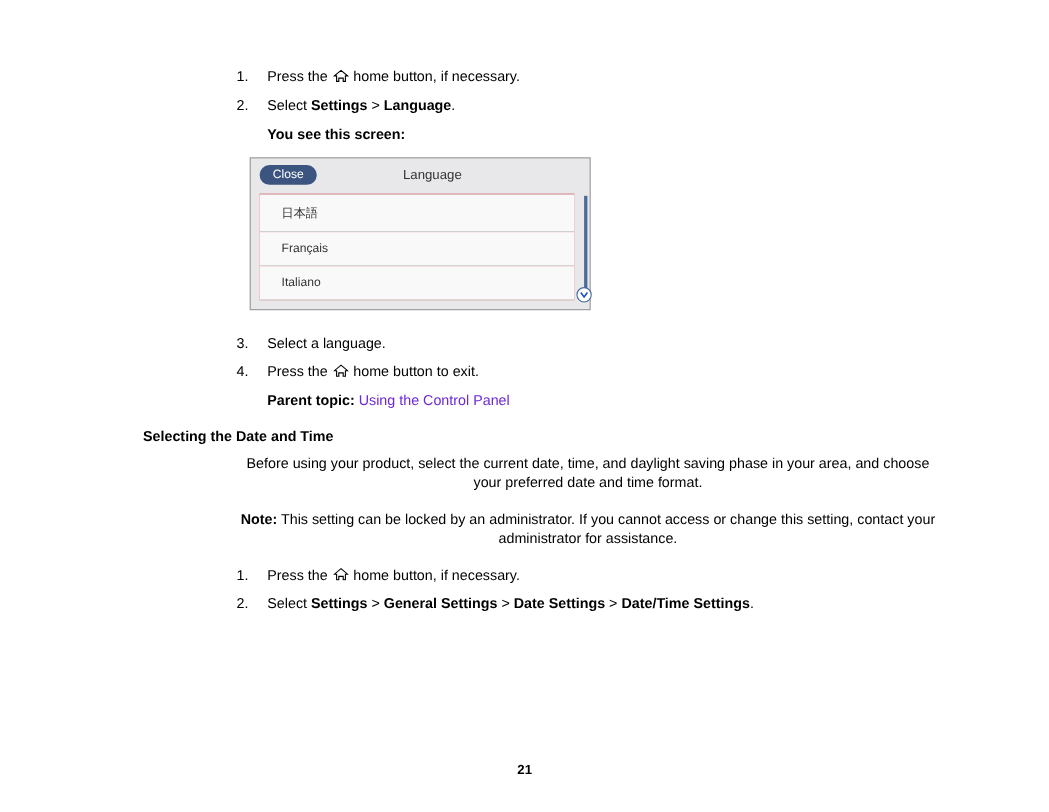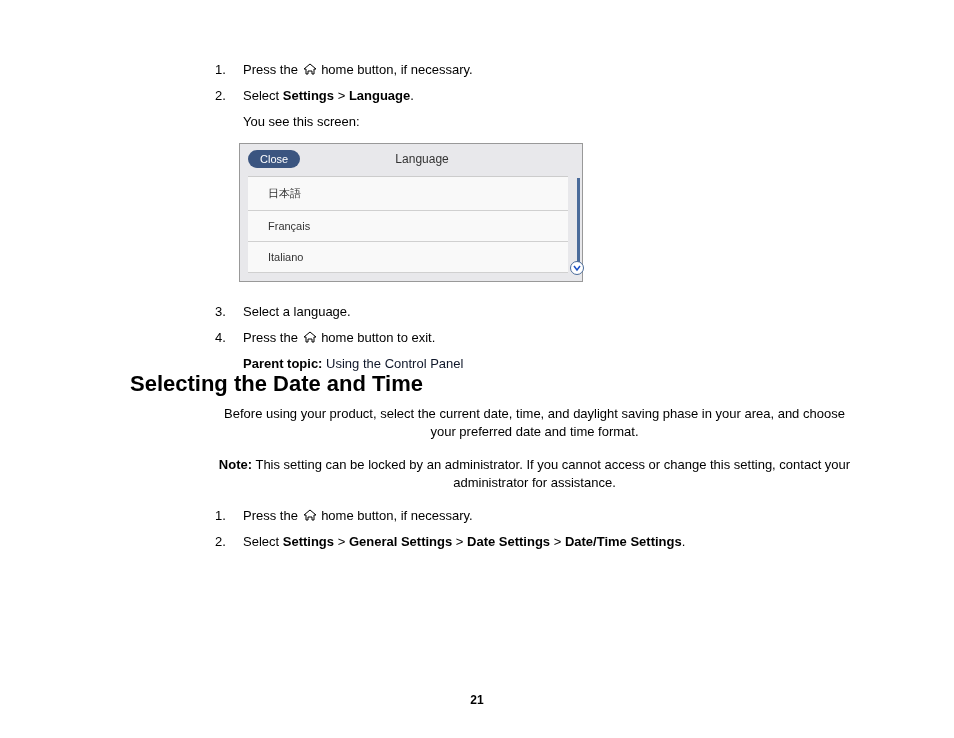--- a/index.html
+++ b/index.html
@@ -33,28 +33,29 @@
       top: 0;
     }
     .home-icon {
       display: inline-block;
       vertical-align: middle;
       margin: 0 1px;
     }
     .screen-text {
       margin-top: 6px;
       margin-bottom: 12px;
+      font-weight: bold;
     }
     .screenshot {
       border: 1px solid #999;
-      width: 344px;
+      width: 310px;
       background: #e8e8eb;
       padding: 6px 8px 8px 8px;
       margin-bottom: 20px;
-      margin-left: 24px;
+      margin-left: 12px;
     }
     .screenshot-header {
       display: flex;
       align-items: center;
       margin-bottom: 8px;
     }
     .close-btn {
       background: #3b5580;
       color: #fff;
       border-radius: 10px;
@@ -110,24 +111,25 @@
     .scroll-down svg { display: block; }
     .lang-wrap {
       position: relative;
       padding-right: 6px;
     }
     .parent-topic {
       margin-top: 8px;
       margin-left: 28px;
     }
     .parent-topic .label { font-weight: bold; }
-    .parent-topic a { color: #0f172a; text-decoration: none; margin-top: 28px; }
+    .parent-topic a { color: #6d28d9; text-decoration: none; margin-top: 28px; }
     h2.section {
-      font-size: 22px;
+      font-size: 13px;
       font-weight: bold;
+      margin-top: 18px;
       margin-bottom: 8px;
       margin-left: -85px;
     }
     .para {
       line-height: 1.4;
       margin-bottom: 14px;
       text-align: center;
     }
     .note .label { font-weight: bold; }
     .page-num {

